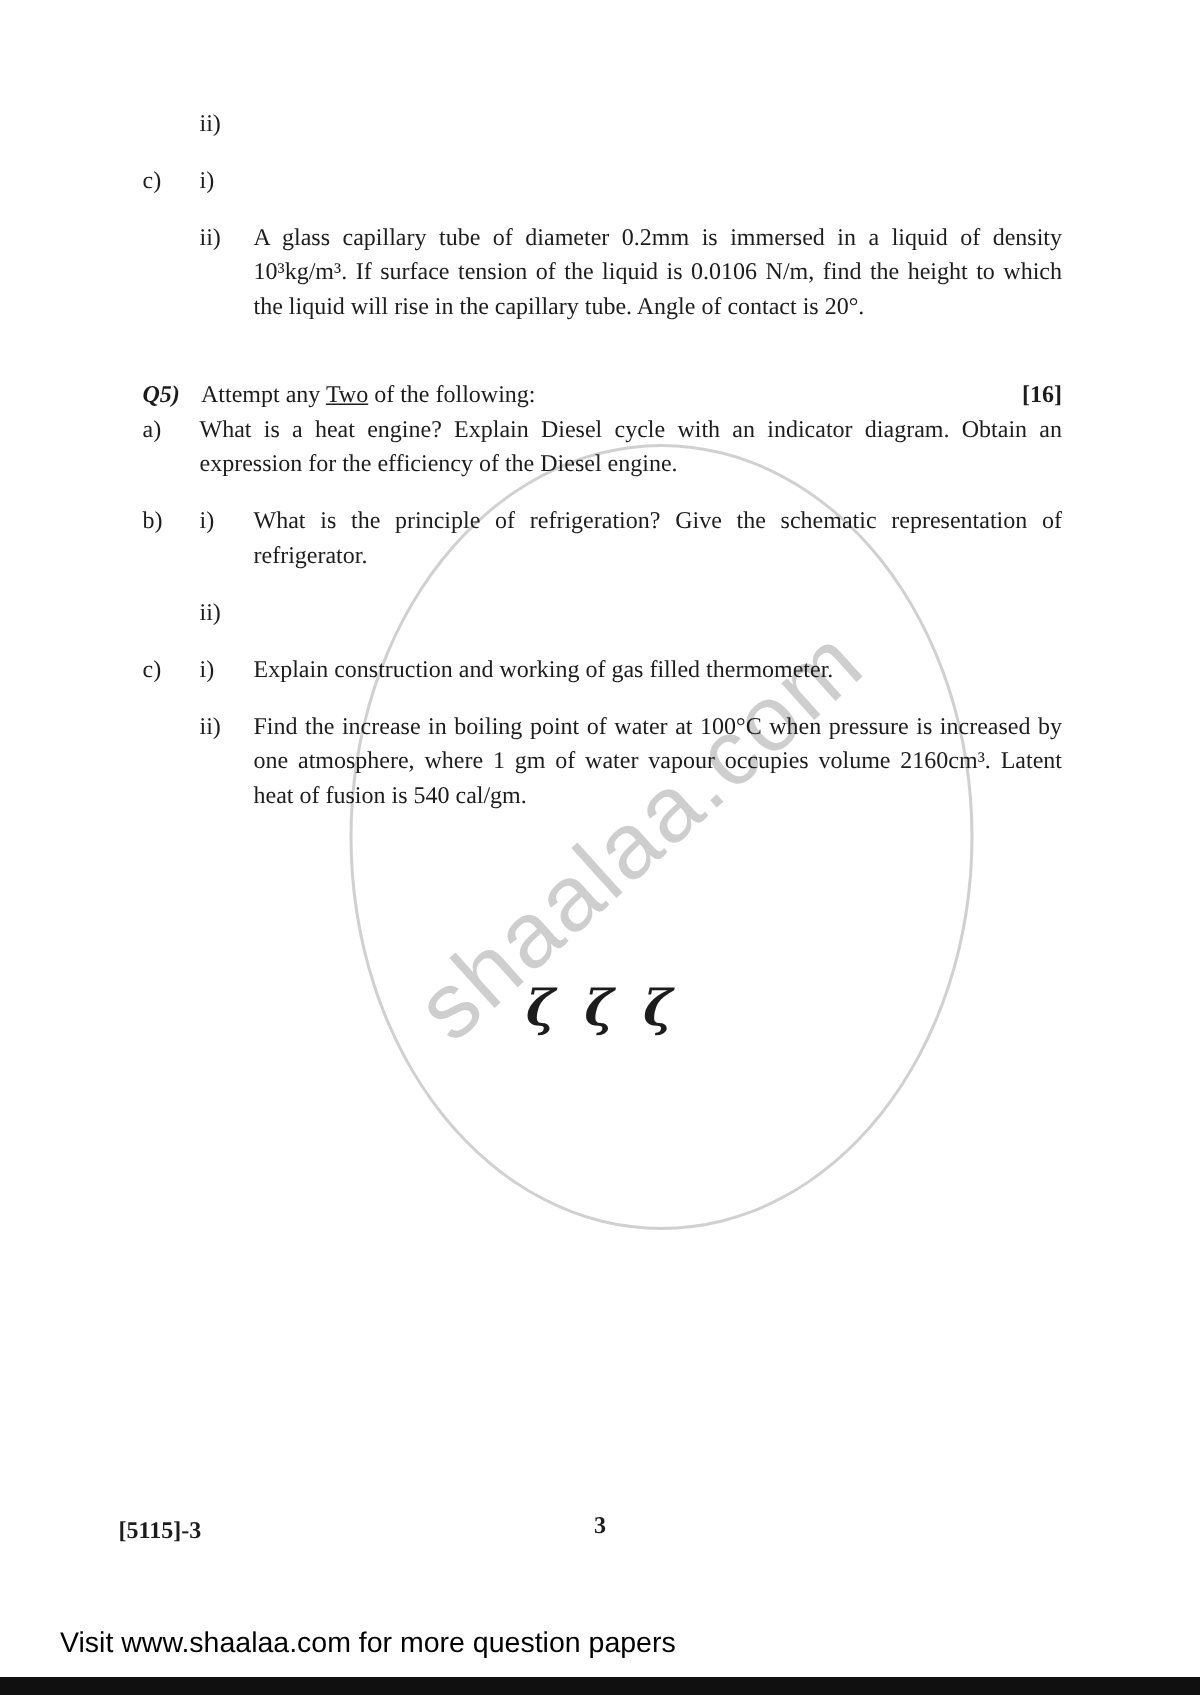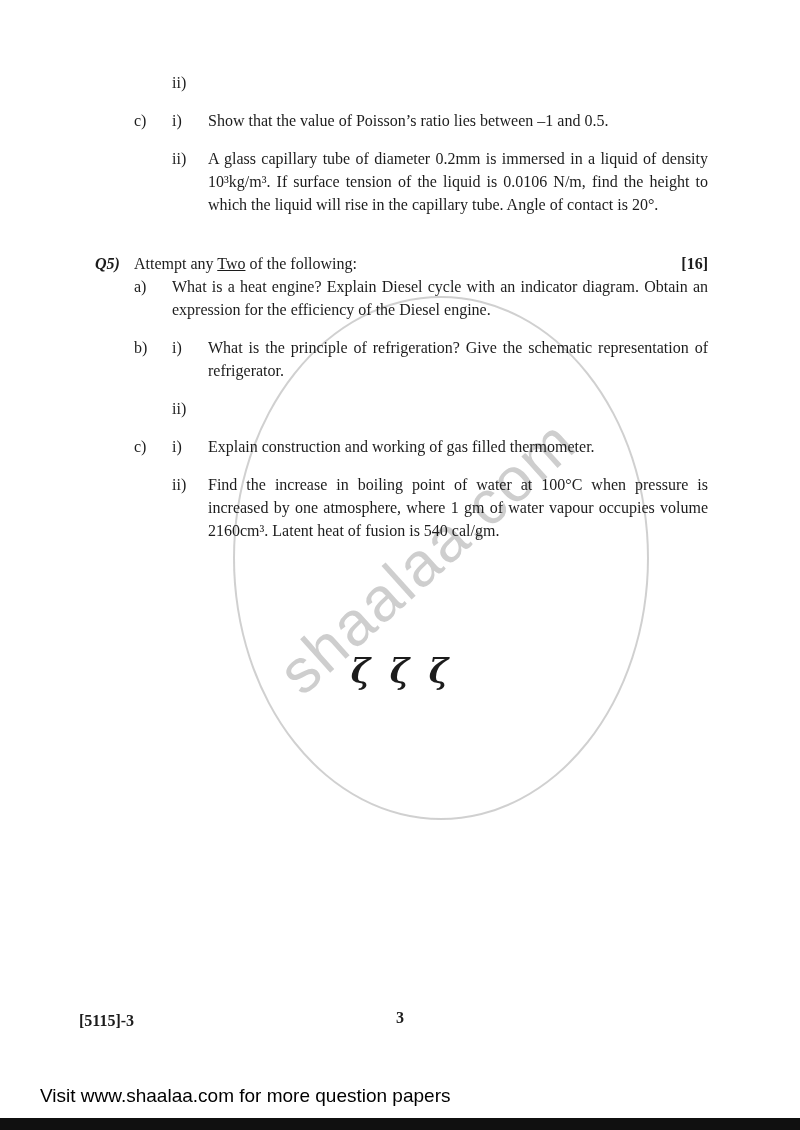--- a/index.html
+++ b/index.html
@@ -46,21 +46,20 @@
     position: absolute;
     left: 95px; top: 71px;
     width: 613px;
     z-index: 2;
     font-size: 16px;
     line-height: 23px;
   }
   .qrow {
     display: grid;
     grid-template-columns: 38px 36px 1fr;
-    margin-left: 39px;
     margin-bottom: 15px;
   }
   .lbl { white-space: nowrap; }
   .qtext { text-align: justify; }
   .qtext.span2 { grid-column: 2 / 4; }
   .qtext.spaced { letter-spacing: 1px; }
 
   .q5row {
     display: grid;
     grid-template-columns: 39px 1fr 44px;
@@ -123,21 +122,20 @@
   <div class="content">
 
     <div class="qrow">
       <span class="lbl"></span>
       <span class="lbl">ii)</span>
     </div>
 
     <div class="qrow">
       <span class="lbl">c)</span>
       <span class="lbl">i)</span>
-      <p class="qtext">Show that the value of Poisson’s ratio lies between –1 and 0.5.</p>
     </div>
 
     <div class="qrow">
       <span class="lbl"></span>
       <span class="lbl">ii)</span>
       <p class="qtext">A glass capillary tube of diameter 0.2mm is immersed in a liquid of density 10³kg/m³. If surface tension of the liquid is 0.0106 N/m, find the height to which the liquid will rise in the capillary tube. Angle of contact is 20°.</p>
     </div>
 
     <div class="q5row">
       <span class="q5label">Q5)</span>

